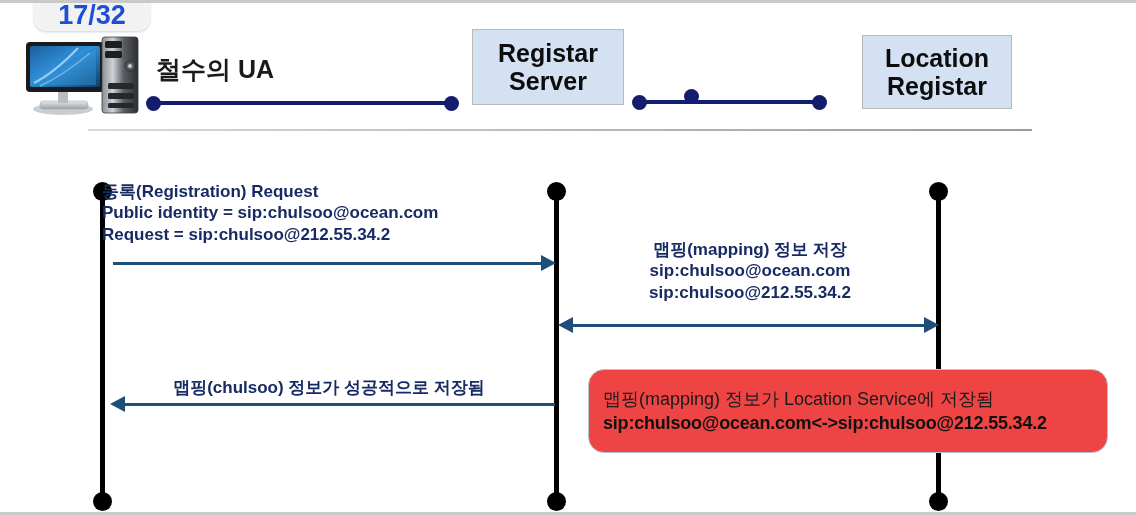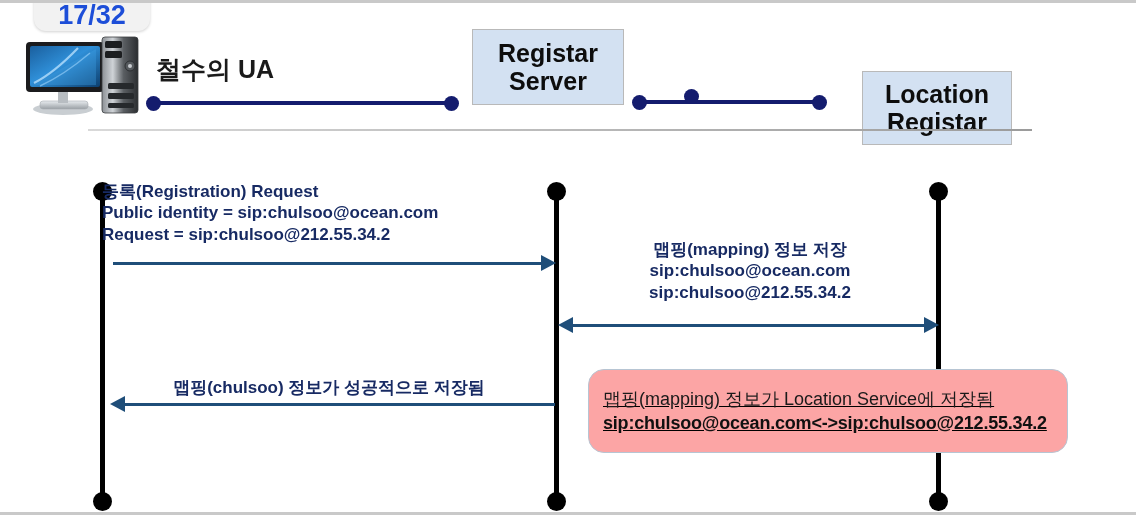--- a/index.html
+++ b/index.html
@@ -74,21 +74,21 @@
     flex-direction: column;
     align-items: center;
     justify-content: center;
     font-size: 25px;
     font-weight: bold;
     color: #0d0d0d;
     line-height: 1.12;
     box-sizing: border-box;
   }
   #node-registar { left: 472px; top: 26px; width: 152px; height: 76px; }
-  #node-location { left: 862px; top: 32px; width: 150px; height: 74px; margin-top: 36px; }
+  #node-location { left: 862px; top: 32px; width: 150px; height: 74px; }
 
   .connector {
     position: absolute;
     height: 4px;
     background: #141c6e;
   }
   .conn-dot {
     position: absolute;
     width: 15px;
     height: 15px;
@@ -142,32 +142,31 @@
     font-size: 17px;
     line-height: 1.26;
     white-space: nowrap;
   }
 
   
   .callout {
     position: absolute;
     left: 588px;
     top: 366px;
-    width: 480px;
+    width: 520px;
     height: 84px;
-    background: #fca5a5;
+    background: #ef4444;
     border: 1px solid #b7c5d3;
     border-radius: 16px;
     box-sizing: border-box;
     display: flex;
     flex-direction: column;
     justify-content: center;
     padding: 0 14px;
     z-index: 30;
-    text-decoration: underline;
   }
   .callout-line1 {
     font-size: 18px;
     color: #1a1a1a;
     font-weight: normal;
     line-height: 1.35;
     white-space: nowrap;
   }
   .callout-line2 {
     font-size: 18px;

